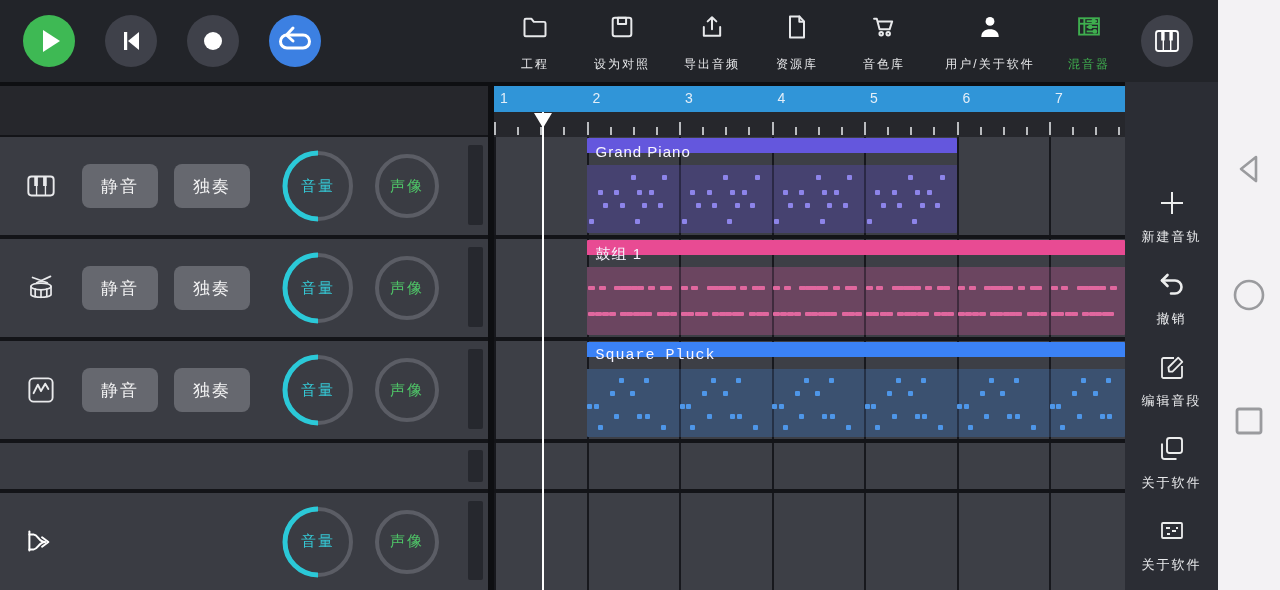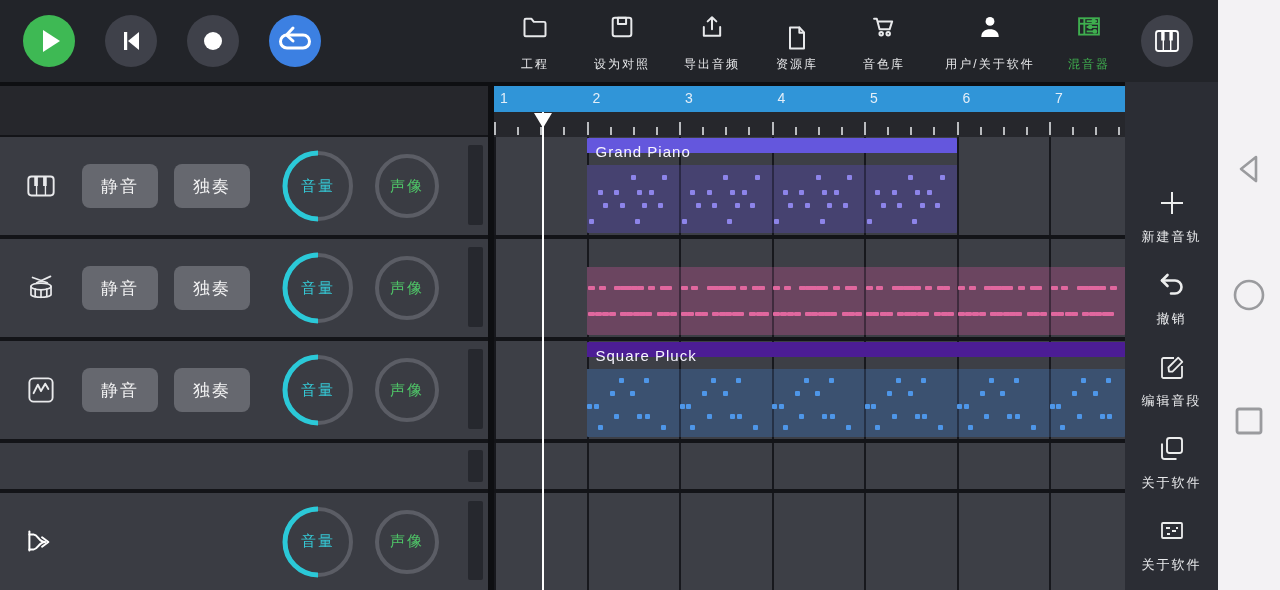--- a/index.html
+++ b/index.html
@@ -92,21 +92,21 @@
             </svg></span>
           <div class="lbl">设为对照</div>
         </div>
         <div class="tb-item" style="left: 652px; width: 120px;">
           <span><svg width="28" height="28" viewBox="0 0 24 24">
               <path fill="none" stroke="#e8e9eb" stroke-width="1.7" stroke-linecap="round" stroke-linejoin="round" d="M5 12v7.5h14V12"></path>
               <path fill="none" stroke="#e8e9eb" stroke-width="1.7" stroke-linecap="round" stroke-linejoin="round" d="M12 14V4M8.3 7.2L12 3.6l3.7 3.6"></path>
             </svg></span>
           <div class="lbl">导出音频</div>
         </div>
-        <div class="tb-item" style="left: 737px; width: 120px; justify-content: flex-end;">
+        <div class="tb-item" style="left: 737px; width: 120px;">
           <span><svg width="28" height="28" viewBox="0 0 24 24">
               <path fill="none" stroke="#e8e9eb" stroke-width="1.7" stroke-linecap="round" stroke-linejoin="round" d="M6 3h8l4 4.2V21H6z"></path>
               <path fill="none" stroke="#e8e9eb" stroke-width="1.7" stroke-linecap="round" stroke-linejoin="round" d="M14 3v4.5h4"></path>
             </svg></span>
           <div class="lbl">资源库</div>
         </div>
         <div class="tb-item" style="left: 824px; width: 120px;">
           <span><svg width="28" height="28" viewBox="0 0 24 24">
               <path fill="none" stroke="#e8e9eb" stroke-width="1.7" stroke-linecap="round" stroke-linejoin="round" d="M3.5 5h2.3l2.4 9h8.6l2.2-6.8H6.6"></path>
               <circle cx="9.6" cy="17.8" r="1.5" fill="none" stroke="#e8e9eb" stroke-width="1.7" stroke-linecap="round" stroke-linejoin="round"></circle>
@@ -371,20 +371,21 @@
         <div class="note" style="left: 328.4px; top: 51.8px; width: 5px; height: 5px; background: rgb(141, 132, 233);"></div>
         <div class="note" style="left: 340.4px; top: 51.8px; width: 5px; height: 5px; background: rgb(141, 132, 233);"></div>
         <div class="note" style="left: 294.1px; top: 65px; width: 5px; height: 5px; background: rgb(141, 132, 233);"></div>
         <div class="note" style="left: 310.8px; top: 65px; width: 5px; height: 5px; background: rgb(141, 132, 233);"></div>
         <div class="note" style="left: 333px; top: 65px; width: 5px; height: 5px; background: rgb(141, 132, 233);"></div>
         <div class="note" style="left: 348.7px; top: 65px; width: 5px; height: 5px; background: rgb(141, 132, 233);"></div>
         <div class="note" style="left: 280.3px; top: 80.6px; width: 5px; height: 5px; background: rgb(141, 132, 233);"></div>
         <div class="note" style="left: 325.6px; top: 80.6px; width: 5px; height: 5px; background: rgb(141, 132, 233);"></div>
       </div>
       <div class="clip" style="left: 586.5px; top: 240px; width: 538.5px; height: 95px;">
+        <div class="chead" style="background: rgb(232, 75, 147);">鼓组 1</div>
         <div class="cbody" style="height: 68px; background: rgb(107, 69, 96);"></div>
         <div class="cdiv" style="left: 92.5px;"></div>
         <div class="cdiv" style="left: 185px;"></div>
         <div class="cdiv" style="left: 277.5px;"></div>
         <div class="cdiv" style="left: 370px;"></div>
         <div class="cdiv" style="left: 462.5px;"></div>
         <div class="note" style="left: 1.9px; top: 46.1px; width: 7px; height: 4px; background: rgb(224, 103, 158);"></div>
         <div class="note" style="left: 12px; top: 46.1px; width: 7px; height: 4px; background: rgb(224, 103, 158);"></div>
         <div class="note" style="left: 27.8px; top: 46.1px; width: 7px; height: 4px; background: rgb(224, 103, 158);"></div>
         <div class="note" style="left: 33.3px; top: 46.1px; width: 7px; height: 4px; background: rgb(224, 103, 158);"></div>
@@ -506,21 +507,21 @@
         <div class="note" style="left: 470.8px; top: 71.7px; width: 7px; height: 4px; background: rgb(224, 103, 158);"></div>
         <div class="note" style="left: 478.2px; top: 71.7px; width: 7px; height: 4px; background: rgb(224, 103, 158);"></div>
         <div class="note" style="left: 484.7px; top: 71.7px; width: 7px; height: 4px; background: rgb(224, 103, 158);"></div>
         <div class="note" style="left: 495.8px; top: 71.7px; width: 7px; height: 4px; background: rgb(224, 103, 158);"></div>
         <div class="note" style="left: 502.3px; top: 71.7px; width: 7px; height: 4px; background: rgb(224, 103, 158);"></div>
         <div class="note" style="left: 508.8px; top: 71.7px; width: 7px; height: 4px; background: rgb(224, 103, 158);"></div>
         <div class="note" style="left: 515.2px; top: 71.7px; width: 7px; height: 4px; background: rgb(224, 103, 158);"></div>
         <div class="note" style="left: 520.8px; top: 71.7px; width: 7px; height: 4px; background: rgb(224, 103, 158);"></div>
       </div>
       <div class="clip" style="left: 586.5px; top: 342px; width: 538.5px; height: 95px;">
-        <div class="chead" style="background: #4c1d95;">Square Pluck</div>
+        <div class="chead" style="background: #3b82f6; font-family: Liberation Mono, monospace;">Square Pluck</div>
         <div class="cbody" style="height: 68px; background: rgb(59, 81, 112);"></div>
         <div class="cdiv" style="left: 92.5px;"></div>
         <div class="cdiv" style="left: 185px;"></div>
         <div class="cdiv" style="left: 277.5px;"></div>
         <div class="cdiv" style="left: 370px;"></div>
         <div class="cdiv" style="left: 462.5px;"></div>
         <div class="note" style="left: 32.4px; top: 36.2px; width: 5px; height: 5px; background: rgb(78, 150, 232);"></div>
         <div class="note" style="left: 57.4px; top: 36.2px; width: 5px; height: 5px; background: rgb(78, 150, 232);"></div>
         <div class="note" style="left: 23.1px; top: 49.4px; width: 5px; height: 5px; background: rgb(78, 150, 232);"></div>
         <div class="note" style="left: 43.5px; top: 49.4px; width: 5px; height: 5px; background: rgb(78, 150, 232);"></div>

